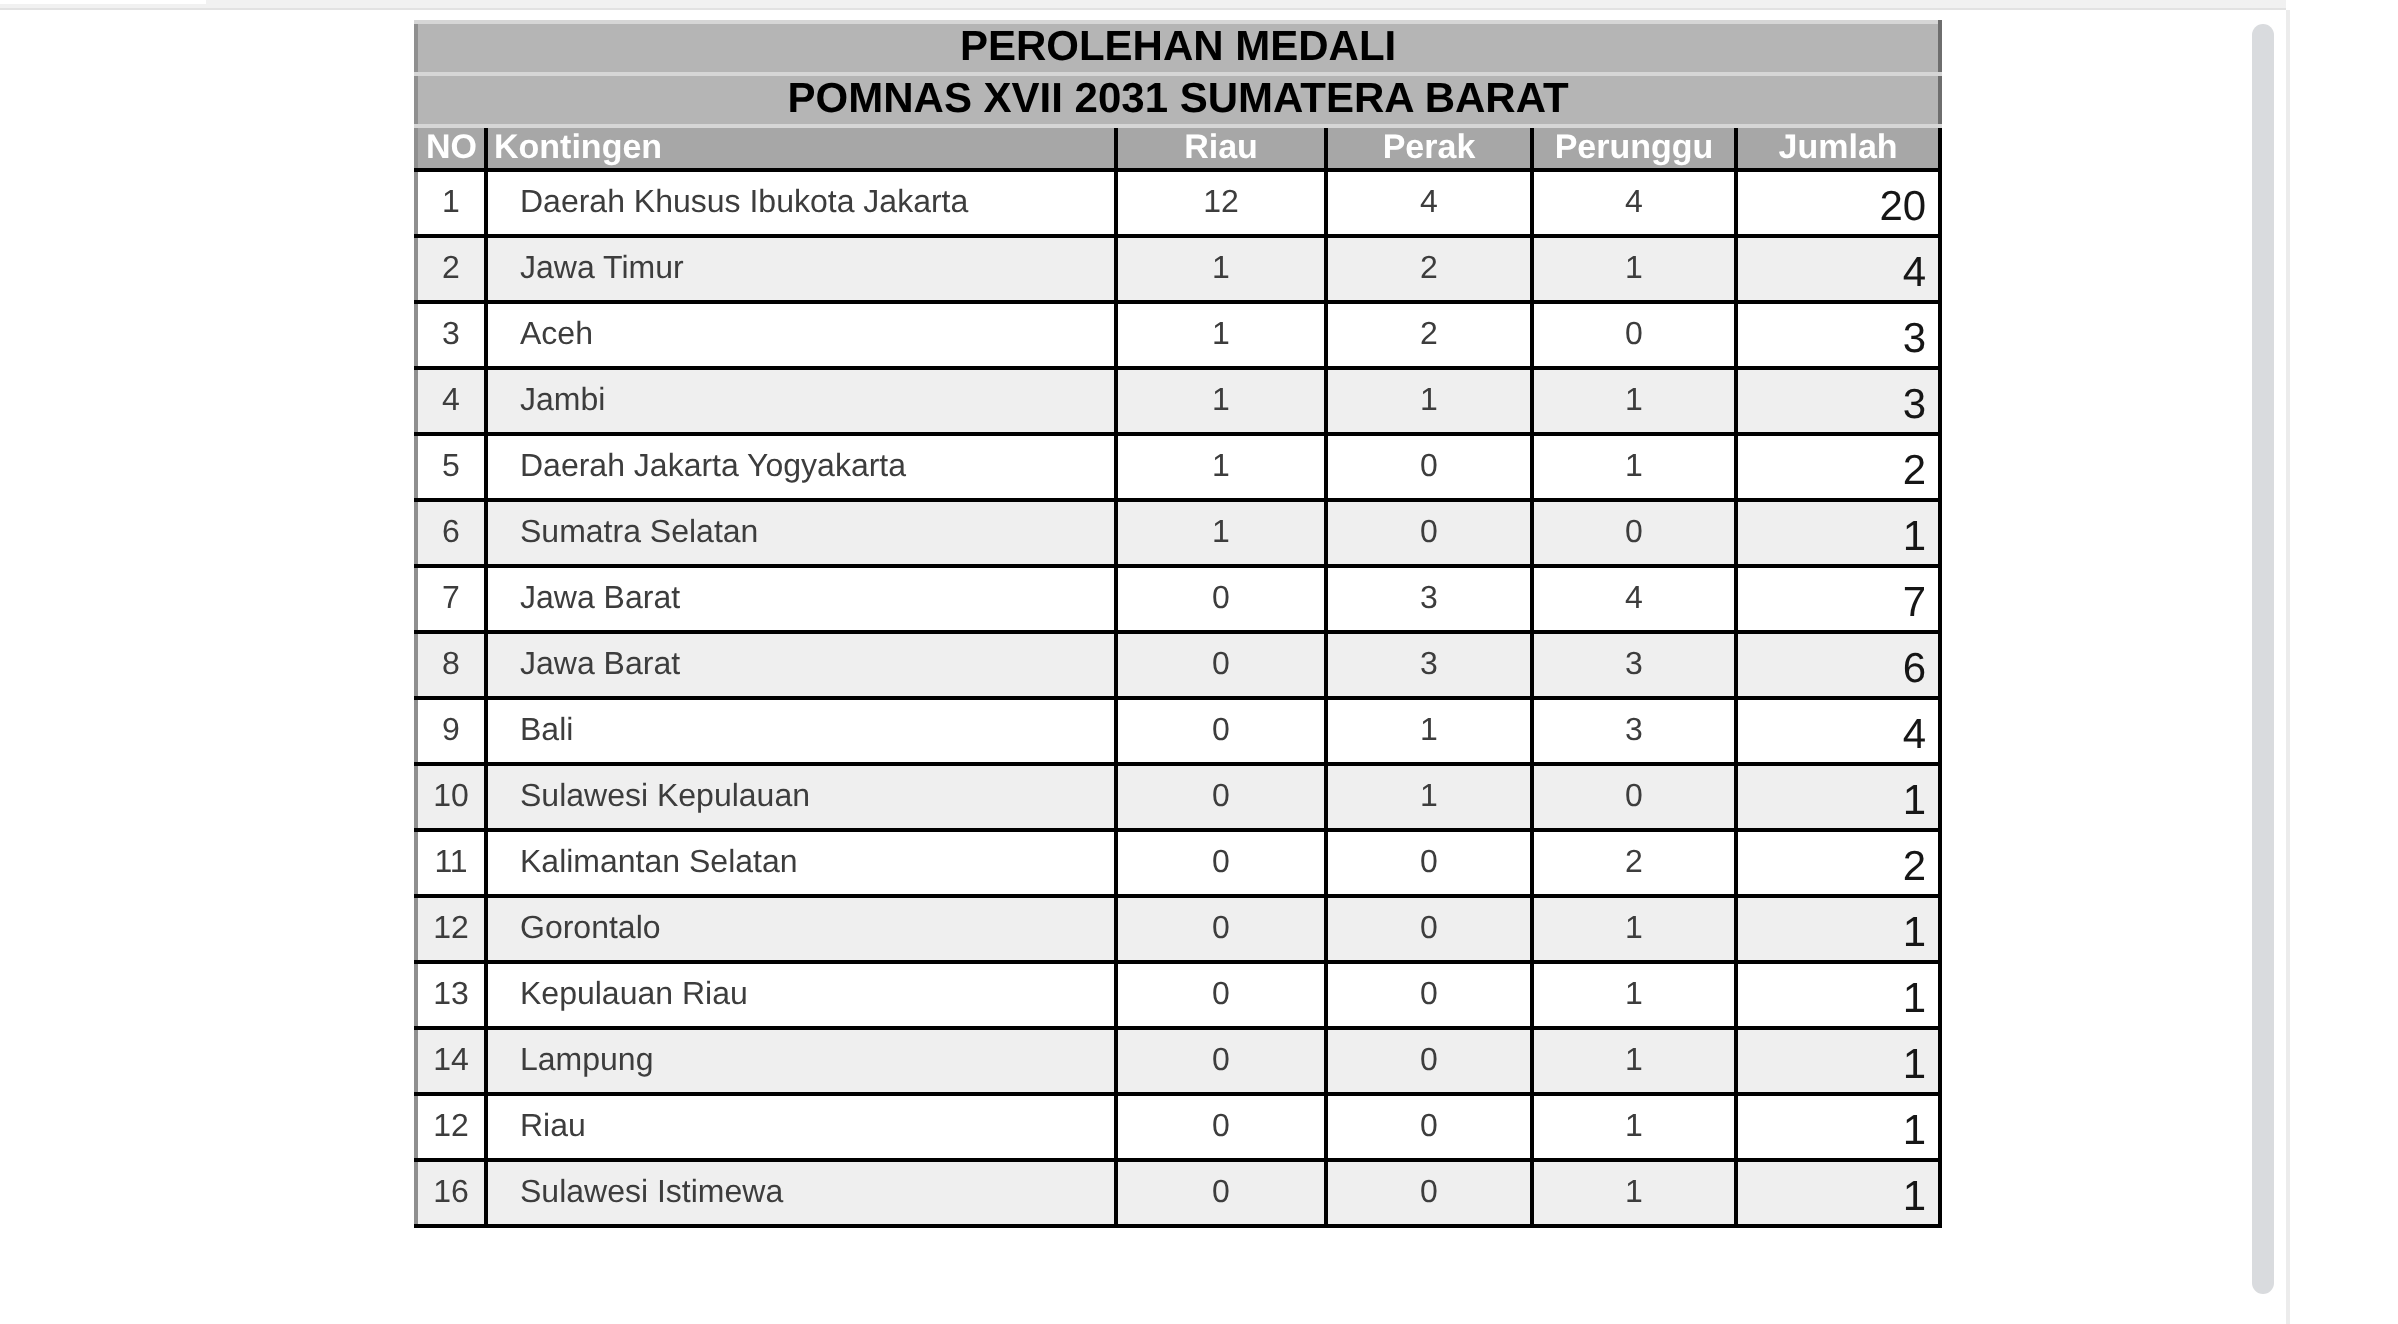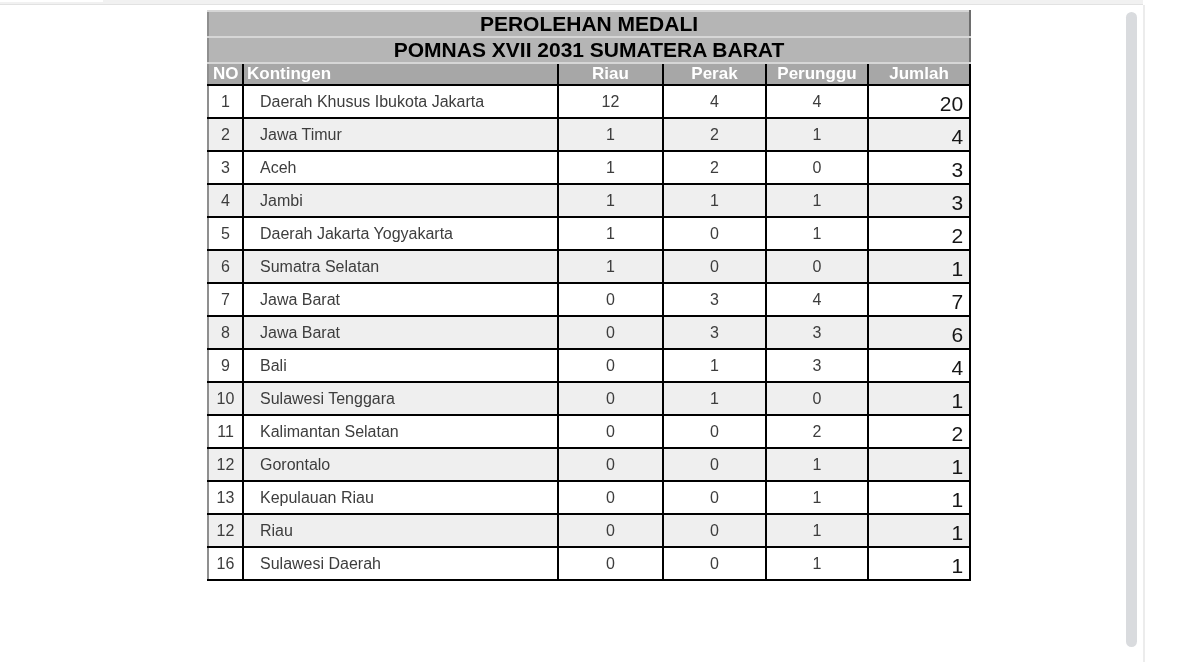--- a/index.html
+++ b/index.html
@@ -199,21 +199,21 @@
         <tr>
           <td class="c-no">9</td>
           <td class="c-name">Bali</td>
           <td class="c-med">0</td>
           <td class="c-med">1</td>
           <td class="c-med">3</td>
           <td class="c-sum">4</td>
         </tr>
         <tr>
           <td class="c-no">10</td>
-          <td class="c-name">Sulawesi Tenggara</td>
+          <td class="c-name">Sulawesi Kepulauan</td>
           <td class="c-med">0</td>
           <td class="c-med">1</td>
           <td class="c-med">0</td>
           <td class="c-sum">1</td>
         </tr>
         <tr>
           <td class="c-no">11</td>
           <td class="c-name">Kalimantan Selatan</td>
           <td class="c-med">0</td>
           <td class="c-med">0</td>
@@ -230,30 +230,38 @@
         </tr>
         <tr>
           <td class="c-no">13</td>
           <td class="c-name">Kepulauan Riau</td>
           <td class="c-med">0</td>
           <td class="c-med">0</td>
           <td class="c-med">1</td>
           <td class="c-sum">1</td>
         </tr>
         <tr>
+          <td class="c-no">14</td>
+          <td class="c-name">Lampung</td>
+          <td class="c-med">0</td>
+          <td class="c-med">0</td>
+          <td class="c-med">1</td>
+          <td class="c-sum">1</td>
+        </tr>
+        <tr>
           <td class="c-no">12</td>
           <td class="c-name">Riau</td>
           <td class="c-med">0</td>
           <td class="c-med">0</td>
           <td class="c-med">1</td>
           <td class="c-sum">1</td>
         </tr>
         <tr>
           <td class="c-no">16</td>
-          <td class="c-name">Sulawesi Daerah</td>
+          <td class="c-name">Sulawesi Istimewa</td>
           <td class="c-med">0</td>
           <td class="c-med">0</td>
           <td class="c-med">1</td>
           <td class="c-sum">1</td>
         </tr>
       </tbody>
   </table>
 </div>
 
 </body></html>

